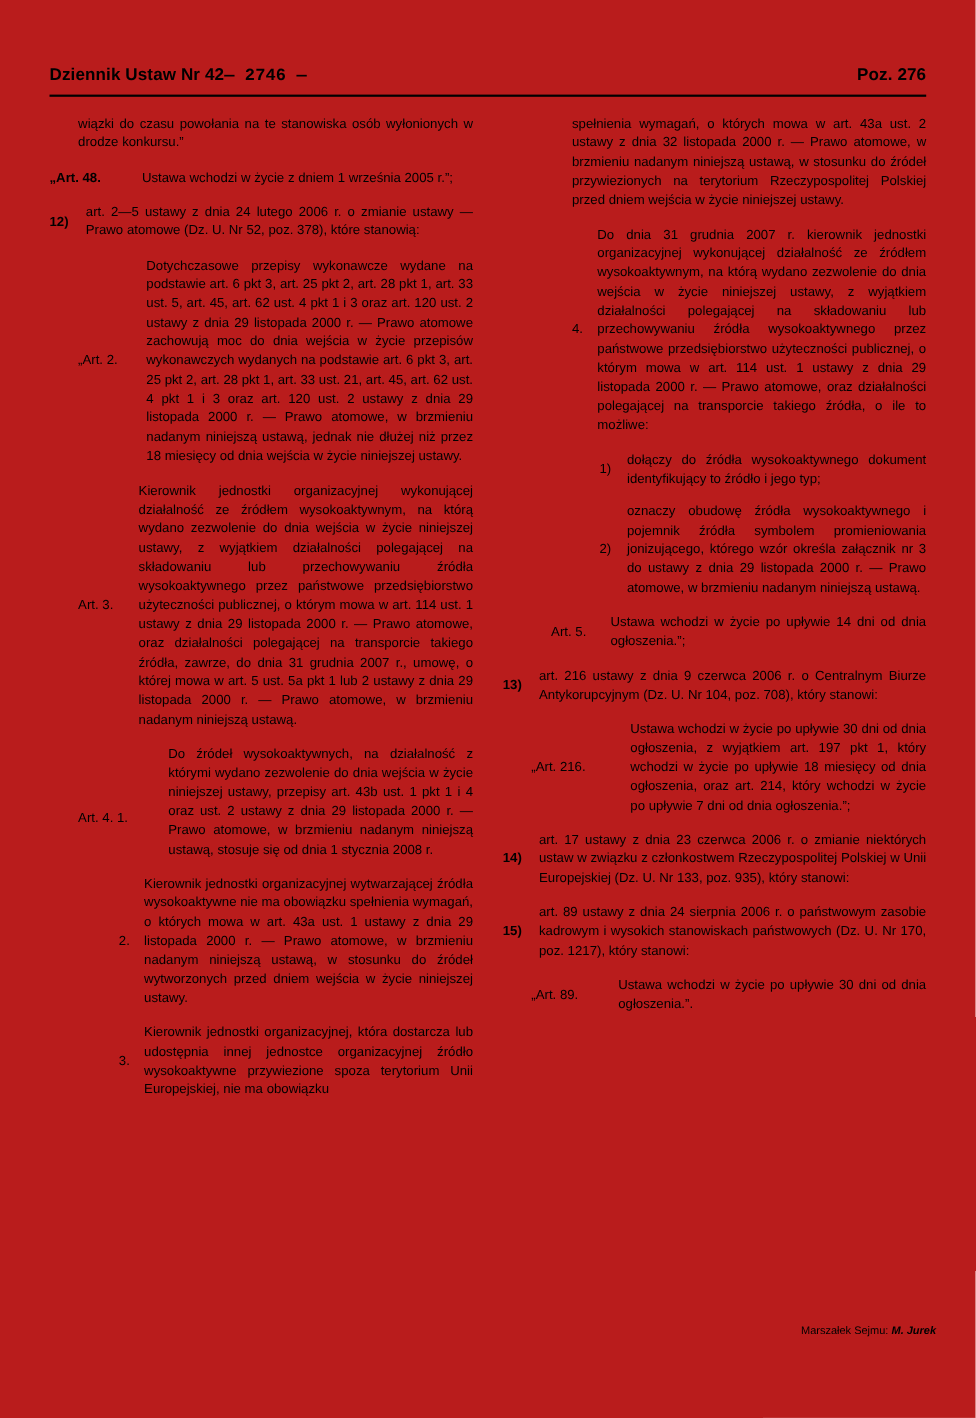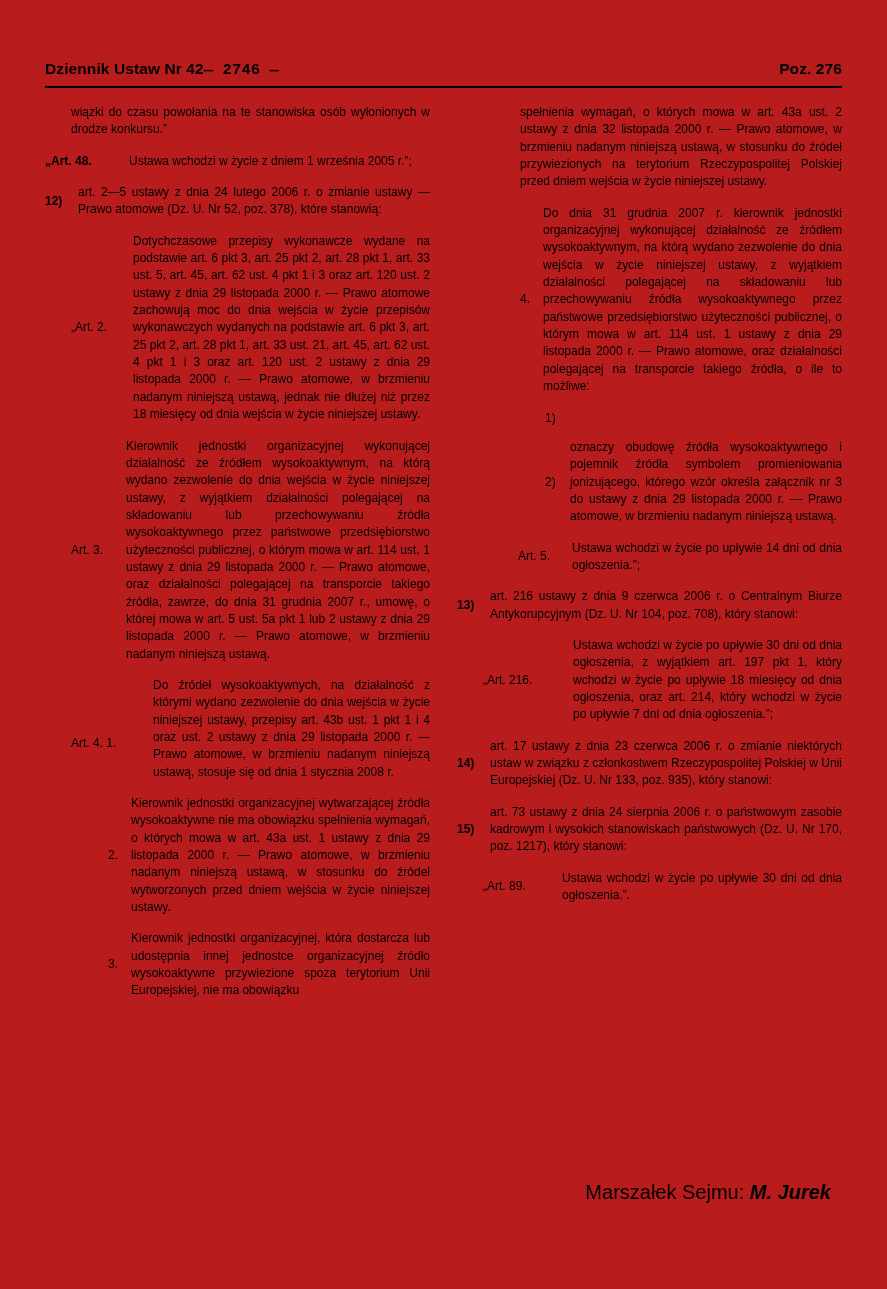--- a/index.html
+++ b/index.html
@@ -101,28 +101,28 @@
   .mk-w-quote-art48 { width: 84px; }
   .mk-w-num         { width: 33px; }
   .mk-w-art         { width: 55px; }
   .mk-w-art2        { width: 62px; }
   .mk-w-art41       { width: 82px; margin-top: 30px; }
   .mk-w-ust         { width: 23px; }
   .mk-w-pkt         { width: 25px; }
   .mk-w-art216      { width: 90px; }
   .mk-w-art17       { width: 79px; }
   .mk-w-art89       { width: 79px; }
-  .mk-w-art5        { width: 54px; margin-left: 17px; }
+  .mk-w-art5        { width: 54px; }
 
   
   .signature {
     position: absolute;
-    right: 56px;
+    right: 36px;
     bottom: 62px;
-    font-size: 20px;
+    font-size: 10px;
     white-space: pre;
   }
   .signature .name {
     font-style: italic;
     font-weight: bold;
   }
   .signature .role { font-weight: normal; }
 </style>
 </head>
 <body>
@@ -183,20 +183,21 @@
 
       <div class="blk lvl-ust">spełnienia wymagań, o których mowa w art. 43a ust. 2 ustawy z dnia 32 listopada 2000 r. — Prawo atomowe, w brzmieniu nadanym niniejszą ustawą, w stosunku do źródeł przywiezionych na terytorium Rzeczypospolitej Polskiej przed dniem wejścia w życie niniejszej ustawy.</div>
 
       <div class="blk hang lvl-ust">
         <span class="marker mk-w-ust plain">4.</span>
         <span class="body">Do dnia 31 grudnia 2007 r. kierownik jednostki organizacyjnej wykonującej działalność ze źródłem wysokoaktywnym, na którą wydano zezwolenie do dnia wejścia w życie niniejszej ustawy, z wyjątkiem działalności polegającej na składowaniu lub przechowywaniu źródła wysokoaktywnego przez państwowe przedsiębiorstwo użyteczności publicznej, o którym mowa w art. 114 ust. 1 ustawy z dnia 29 listopada 2000 r. — Prawo atomowe, oraz działalności polegającej na transporcie takiego źródła, o ile to możliwe:</span>
       </div>
 
       <div class="blk tight hang lvl-pkt">
         <span class="marker mk-w-pkt plain">1)</span>
+        <span class="body">dołączy do źródła wysokoaktywnego dokument identyfikujący to źródło i jego typ;</span>
       </div>
 
       <div class="blk hang lvl-pkt">
         <span class="marker mk-w-pkt plain">2)</span>
         <span class="body">oznaczy obudowę źródła wysokoaktywnego i pojemnik źródła symbolem promieniowania jonizującego, którego wzór określa załącznik nr 3 do ustawy z dnia 29 listopada 2000 r. — Prawo atomowe, w brzmieniu nadanym niniejszą ustawą.</span>
       </div>
 
       <div class="blk hang lvl-art5">
         <span class="marker mk-w-art5 plain">Art. 5.</span>
         <span class="body">Ustawa wchodzi w życie po upływie 14 dni od dnia ogłoszenia.”;</span>
@@ -213,21 +214,21 @@
       </div>
 
       <div class="blk hang lvl-num">
         <span class="marker mk-w-num">14)</span>
         <span class="body">art. 17 ustawy z dnia 23 czerwca 2006 r. o zmianie niektórych ustaw w związku z członkostwem Rzeczypospolitej Polskiej w Unii Europejskiej (Dz. U. Nr 133, poz. 935), który stanowi:</span>
       </div>
 
 
       <div class="blk hang lvl-num">
         <span class="marker mk-w-num">15)</span>
-        <span class="body">art. 73 ustawy z dnia 24 sierpnia 2006 r. o państwowym zasobie kadrowym i wysokich stanowiskach państwowych (Dz. U. Nr 170, poz. 1217), który stanowi:</span>
+        <span class="body">art. 89 ustawy z dnia 24 sierpnia 2006 r. o państwowym zasobie kadrowym i wysokich stanowiskach państwowych (Dz. U. Nr 170, poz. 1217), który stanowi:</span>
       </div>
 
       <div class="blk hang lvl-art">
         <span class="marker mk-w-art89 plain">„Art. 89.</span>
         <span class="body last">Ustawa wchodzi w życie po upływie 30 dni od dnia ogłoszenia.”.</span>
       </div>
 
     </div>
   </div>
 

